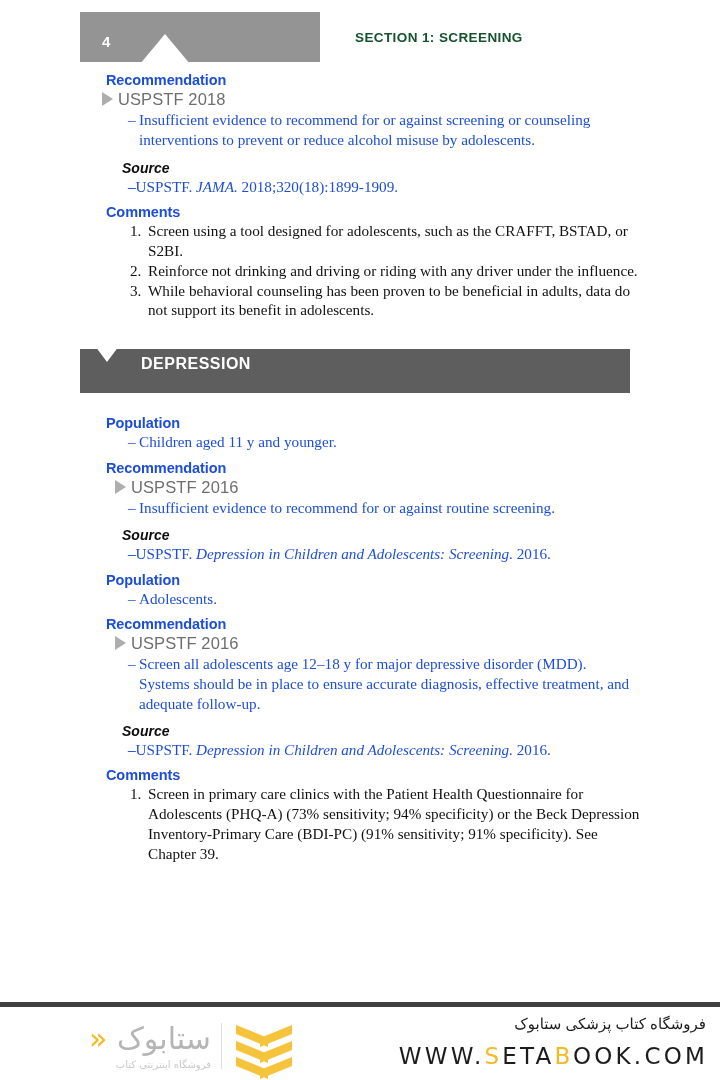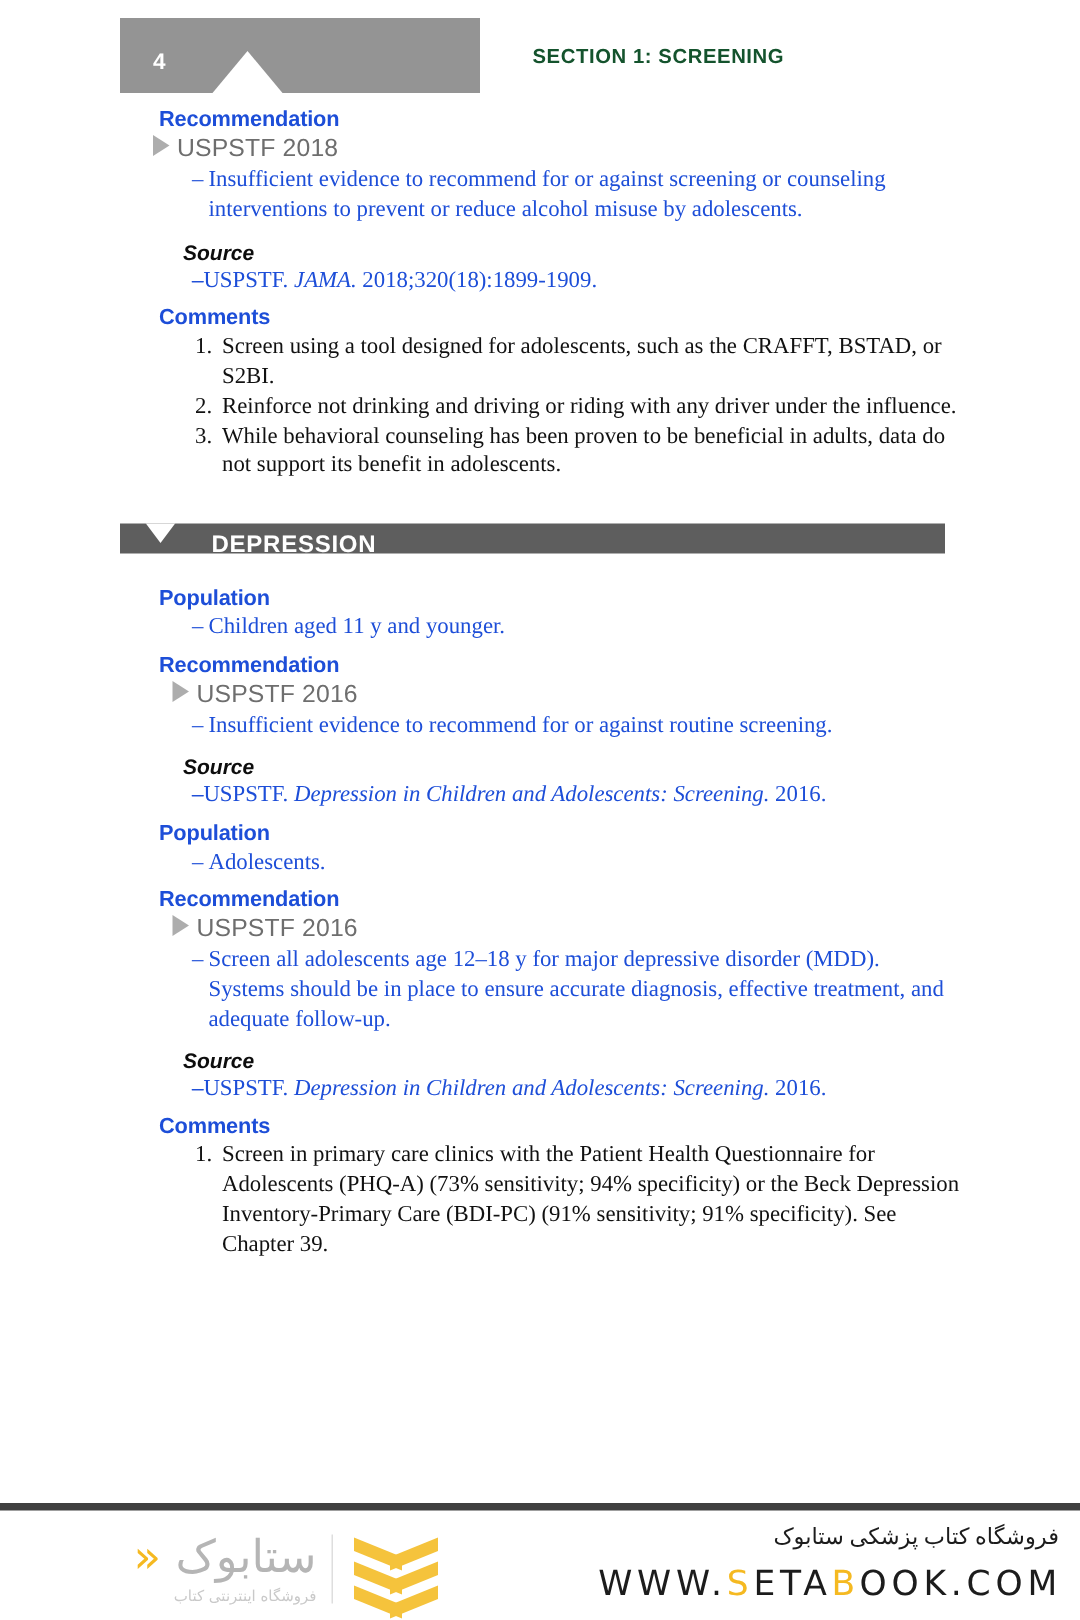--- a/index.html
+++ b/index.html
@@ -91,20 +91,21 @@
     font-weight: bold;
     font-style: italic;
     font-size: 14px;
     color: #0d0d0d;
     margin: 0 0 0px 42px;
   }
 
   
   .uspstf-line {
     display: flex;
+    align-items: center;
     margin: 2px 0 2px 22px;
   }
   .uspstf-line.indent2 { margin-left: 35px; }
   .tri-right {
     width: 0; height: 0;
     border-top: 7px solid transparent;
     border-bottom: 7px solid transparent;
     border-left: 11px solid #adadad;
     margin-right: 5px;
     flex: 0 0 auto;
@@ -154,21 +155,21 @@
     left: 0; top: 0;
   }
 
   em.ital { font-style: italic; }
 
   
   .topic-bar {
     position: relative;
     left: 0;
     width: 550px;
-    height: 20px;
+    height: 44px;
     background: #5e5e5e;
     margin: 29px 0 22px 0;
     overflow: hidden;
   }
   .topic-notch {
     position: absolute;
     left: 15px; top: -3px;
     width: 0; height: 0;
     border-left: 12px solid transparent;
     border-right: 12px solid transparent;
@@ -256,21 +257,21 @@
   }
   .chev::before { left: 0;  transform: skewY(22deg);  transform-origin: left top; }
   .chev::after  { right: 0; transform: skewY(-22deg); transform-origin: right top; }
   .chev.c1 { top: 0; }
   .chev.c2 { top: 16px; }
   .chev.c3 { top: 32px; }
 
   .site-fa {
     position: absolute;
     right: 14px; top: 8px;
-    font-family: Liberation Serif, serif;
+    font-family: Liberation Sans, sans-serif;
     font-size: 15px;
     direction: rtl;
     color: #1c1c1c;
     white-space: nowrap;
   }
   .site-url {
     position: absolute;
     right: 12px; top: 36px;
     font-family: "DejaVu Sans", sans-serif;
     font-size: 23px;

